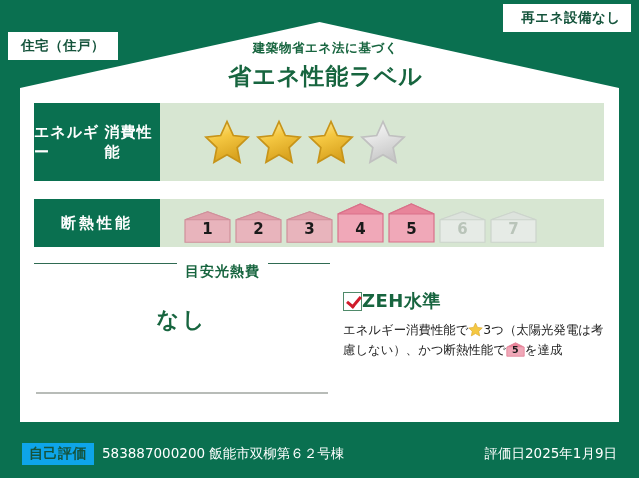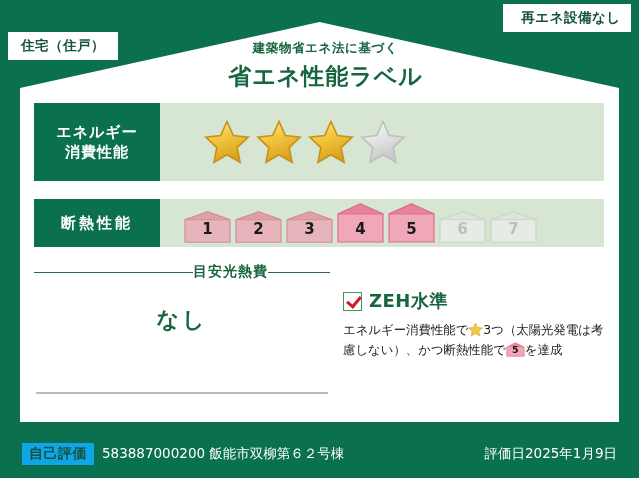--- a/index.html
+++ b/index.html
@@ -57,21 +57,21 @@
     left: 34px; width: 570px;
     background: #d7e6d2;
     display: flex; align-items: stretch;
   }
   #row-energy { top: 103px; height: 78px; }
   #row-insul  { top: 199px; height: 48px; }
 
   .rate-label {
     background: #0a7050; color: #ffffff;
     font-weight: bold; font-size: 15px;
-    display: flex; flex-direction: column;
+    display: flex; flex-direction: row;
     align-items: center; justify-content: center;
     letter-spacing: 1px; line-height: 1.35;
     flex: 0 0 126px;
   }
   #row-insul .rate-label { font-size: 15px; letter-spacing: 3px; }
   .rate-value {
     flex: 1 1 auto;
     display: flex; align-items: center;
     padding-left: 44px;
   }
@@ -95,21 +95,21 @@
     position: absolute; left: 0; right: 0; bottom: 5px;
     text-align: center;
   }
   .house.h-short svg { height: 32px; }
   .house.h-tall  svg { height: 40px; }
   .house.off span { color: #b9c4b9; }
 
   
   #cost-head {
     position: absolute; left: 34px; top: 263px; width: 296px;
-    display: flex; align-items: center; gap: 0;
+    display: flex; align-items: flex-start; gap: 8px;
   }
   #cost-head .rule {
     flex: 1 1 auto; height: 1px; background: #2f6b52;
   }
   #cost-head .rule.short { flex: 0 0 62px; }
   #cost-title {
     font-size: 14px; font-weight: bold; color: #17653f;
     letter-spacing: 1px; white-space: nowrap;
   }
   #cost-value {
@@ -120,21 +120,21 @@
   }
   #cost-rule-bottom {
     position: absolute; left: 36px; top: 392px; width: 292px;
     height: 2px; background: #b8bcb8;
   }
 
   
   #zeh-block {
     position: absolute; left: 343px; top: 289px; width: 262px;
   }
-  #zeh-head { display: flex; align-items: center; gap: 7px; }
+  #zeh-head { display: flex; align-items: center; }
   #zeh-check {
     width: 19px; height: 19px; flex: 0 0 19px;
     border: 1.6px solid #4f8a6a; background: #fff;
     position: relative;
   }
   #zeh-check::after {
     content: "";
     position: absolute; left: 3px; top: 3px;
     width: 11px; height: 6px;
     border-left: 3px solid #d01b2a;

